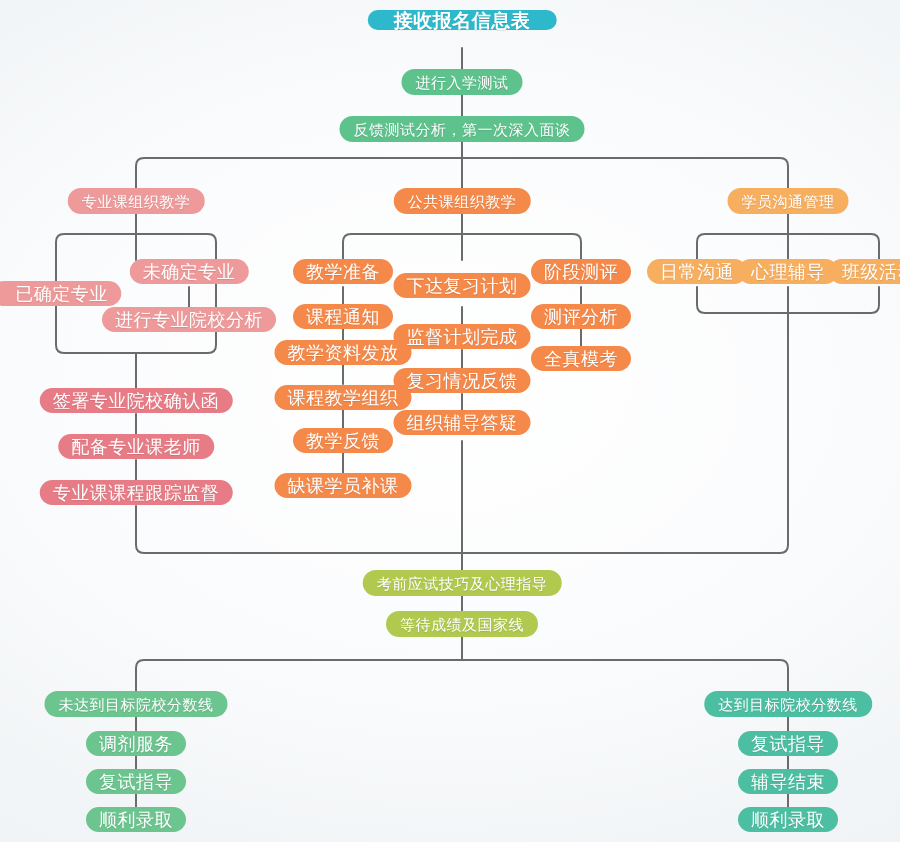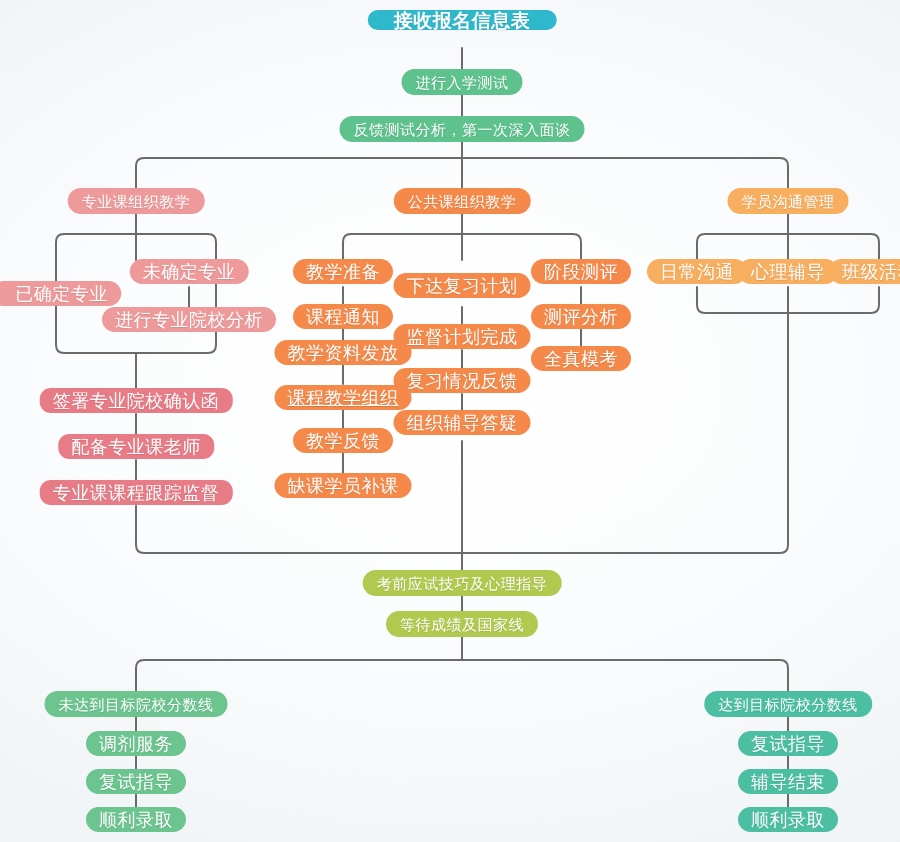--- a/index.html
+++ b/index.html
@@ -29,21 +29,21 @@
     text-shadow:0 1px 1px rgba(0,0,0,.10);
     line-height:1;
     transform:translateX(-50%);
     z-index:3;
   }
   
   .c-teal      {background:#2eb8cc;}
   .c-green     {background:#5ec28d;}
   .c-lime      {background:#b2c94f;}
   .c-pink      {background:#ef9a9a;}
-  .c-pinkdark  {background:#e87c86;border-radius:11px;}
+  .c-pinkdark  {background:#e87c86;}
   .c-orange    {background:#f5894a;}
   .c-orangelt  {background:#f7ae5f;}
   .c-mint      {background:#4cbfa2;}
   .c-mintlt    {background:#6cc48f;}
 
   .title-pill{
     height:20px;font-size:19px;font-weight:bold;padding:0 26px;
     border-radius:19px;
   }
   .sz-lg{height:26px;font-size:15px;padding:0 14px;}
@@ -147,21 +147,21 @@
   <div class="pill c-pinkdark sz-md" style="left:136px;top:434px;">配备专业课老师</div>
 
   <div class="pill c-pinkdark sz-md" style="left:136px;top:480px;">专业课课程跟踪监督</div>
 
   <div class="pill c-orange sz-md" style="left:343px;top:259px;">教学准备</div>
 
   <div class="pill c-orange sz-md" style="left:343px;top:304px;">课程通知</div>
 
   <div class="pill c-orange sz-md" style="left:343px;top:340px;">教学资料发放</div>
 
-  <div class="pill c-orange sz-md" style="left:343px;top:385px;text-decoration:underline;">课程教学组织</div>
+  <div class="pill c-orange sz-md" style="left:343px;top:385px;">课程教学组织</div>
 
   <div class="pill c-orange sz-md" style="left:343px;top:428px;">教学反馈</div>
 
   <div class="pill c-orange sz-md" style="left:343px;top:473px;">缺课学员补课</div>
 
   <div class="pill c-orange sz-md" style="left:462px;top:273px;">下达复习计划</div>
 
   <div class="pill c-orange sz-md" style="left:462px;top:324px;">监督计划完成</div>
 
   <div class="pill c-orange sz-md" style="left:462px;top:368px;">复习情况反馈</div>

